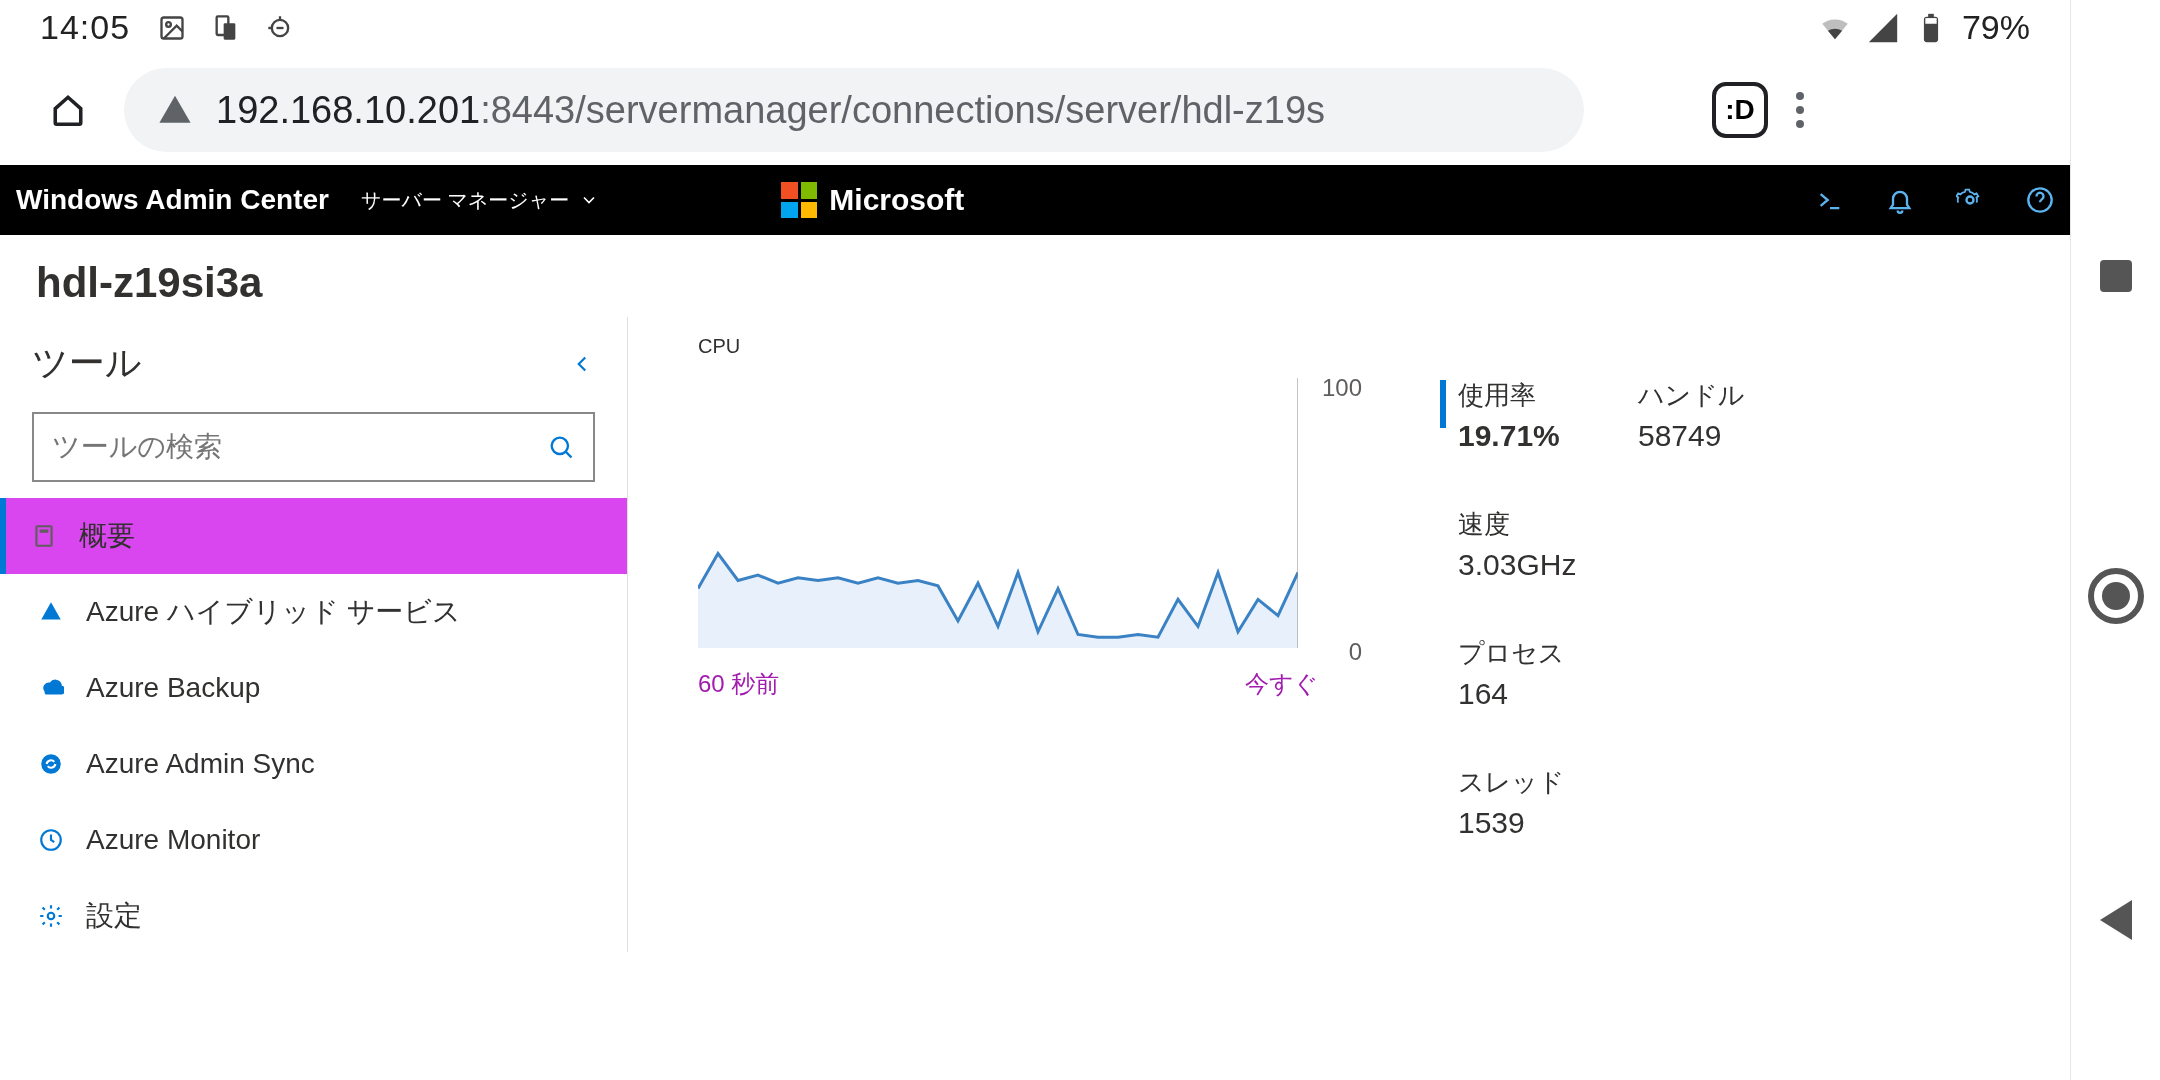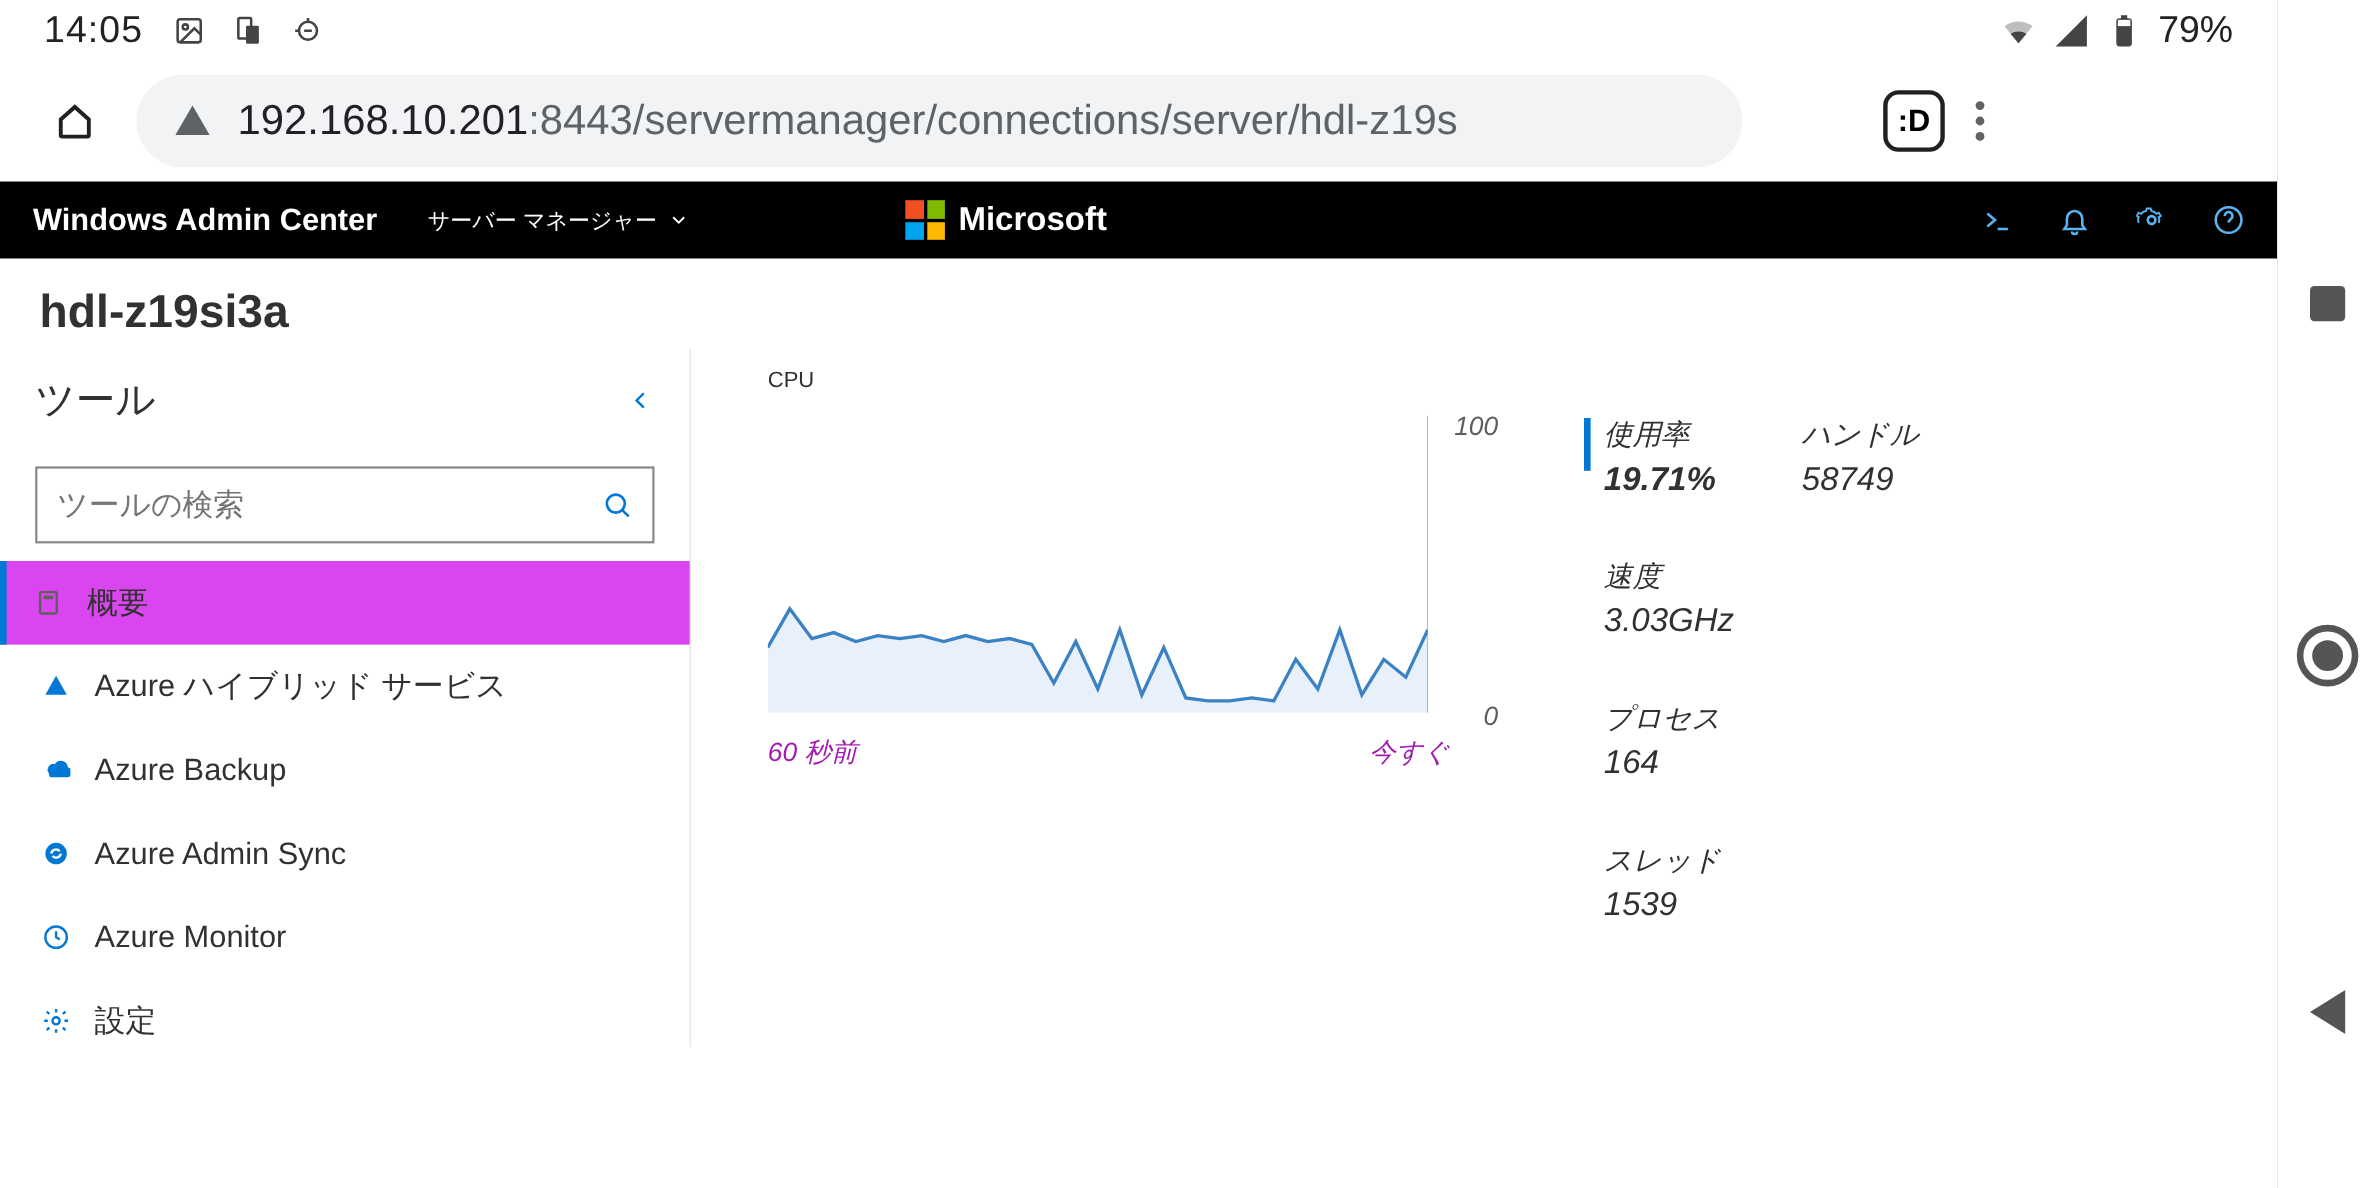--- a/index.html
+++ b/index.html
@@ -17,44 +17,44 @@
   .statusbar .right { margin-left: auto; display: flex; align-items: center; gap: 14px;}
   .statusbar .batt { font-size: 34px; font-weight: 500; }
   .urlbar { height: 110px; display: flex; align-items: center; padding: 0 40px; gap: 28px;}
   .urlbar .home { width: 56px; height: 56px; display:flex;align-items:center;justify-content:center;}
   .urlbar .field { flex: 0 0 1460px; height: 84px; background: #f1f3f4; border-radius: 42px; display: flex; align-items: center; padding: 0 34px; gap: 24px; font-size: 38px; color: #202124;}
   .urlbar .field .warn { color:#5f6368; }
   .urlbar .field .url-rest { color:#5f6368; }
   .urlbar .tabicon { width: 56px; height: 56px; border: 4px solid #202124; border-radius: 14px; display:flex;align-items:center;justify-content:center; font-size: 28px; font-weight: 700; margin-left: 100px;}
   .urlbar .dots { font-size: 40px; display: flex; flex-direction: column; gap: 6px;}
   .urlbar .dots span{width:8px;height:8px;border-radius:50%;background:#5f6368;display:block;}
-  .ribbon { height: 70px; background: #000; color: #fff; display:flex; align-items:center; padding: 0 30px; gap: 46px; font-size: 28px;}
+  .ribbon { height: 70px; background: #000; color: #fff; display:flex; align-items:center; padding: 0 16px; gap: 32px; font-size: 28px;}
   .ribbon .brand { font-weight: 600; font-size: 28px;}
   .ribbon .drop { display:flex; align-items:center; gap:10px; font-size: 20px;}
   .ribbon .ms { display:flex; align-items:center; gap:12px; margin-left: 150px;}
   .ribbon .ms-logo { width: 36px; height: 36px; display:grid; grid-template-columns:1fr 1fr; grid-template-rows:1fr 1fr; gap:3px;}
   .ribbon .ms-logo div:nth-child(1){background:#f25022;}
   .ribbon .ms-logo div:nth-child(2){background:#7fba00;}
   .ribbon .ms-logo div:nth-child(3){background:#00a4ef;}
   .ribbon .ms-logo div:nth-child(4){background:#ffb900;}
   .ribbon .right-icons{margin-left:auto; display:flex; gap:42px; color:#5bb3f0;}
   .page-title { font-size: 42px; font-weight: 700; padding: 24px 36px 10px; color:#323130;}
   .body { flex: 1; display:flex; overflow:hidden;}
   .sidebar { width: 628px; border-right: 1px solid #e1dfdd; padding-top: 10px;}
   .tools-hdr { display:flex; align-items:center; justify-content: space-between; padding: 12px 32px 20px; font-size: 36px; color:#323130;}
   .tools-hdr svg{color:#0078d4;}
-  .searchbox { margin: 16px 32px 16px; height: 70px; border: 2px solid #8a8886; display:flex; align-items:center; padding: 0 18px; gap: 5px;}
+  .searchbox { margin: 4px 32px 16px; height: 70px; border: 2px solid #8a8886; display:flex; align-items:center; padding: 0 18px; gap: 5px;}
   .searchbox input { flex:1; border:none; outline:none; font-size: 28px; color:#605e5c; background: transparent;}
   .searchbox .sicon { color:#0078d4;}
   .navitem { height: 76px; display:flex; align-items:center; padding-left: 36px; gap: 20px; font-size: 28px; color:#323130; cursor:pointer;}
   .navitem.selected { background: #d946ef; border-left: 6px solid #0078d4; padding-left:23px;}
   .navitem .ic{width:30px;display:flex;align-items:center;justify-content:center;}
   .content { flex:1; padding: 18px 60px 0 70px; overflow:hidden; position:relative;}
   .sec-title { font-size: 20px; color:#323130; margin-bottom: 20px;}
-  .cpu-row { display:flex; align-items:flex-start; gap: 120px; font-style: italic;}
+  .cpu-row { display:flex; align-items:flex-start; gap: 120px;}
   .chart-wrap { width: 640px; }
   .chart { position:relative; width: 620px; height: 310px;}
   .chart .ylab { position:absolute; right:-44px; font-size: 24px; color:#605e5c;}
   .chart .ylab.top{top:-4px;}
   .chart .ylab.bot{bottom:22px;}
   .chart .xlab { position:absolute; bottom:-12px; font-size: 24px; color:#a21caf;}
   .chart .xlab.left{left:0;}
   .chart .xlab.right{right:0;}
   .stats { display:grid; grid-template-columns: 170px 170px; column-gap: 10px; row-gap: 54px;}
   .stat .lab { font-size: 26px; color:#323130; display:flex; align-items:center; gap:8px;}

